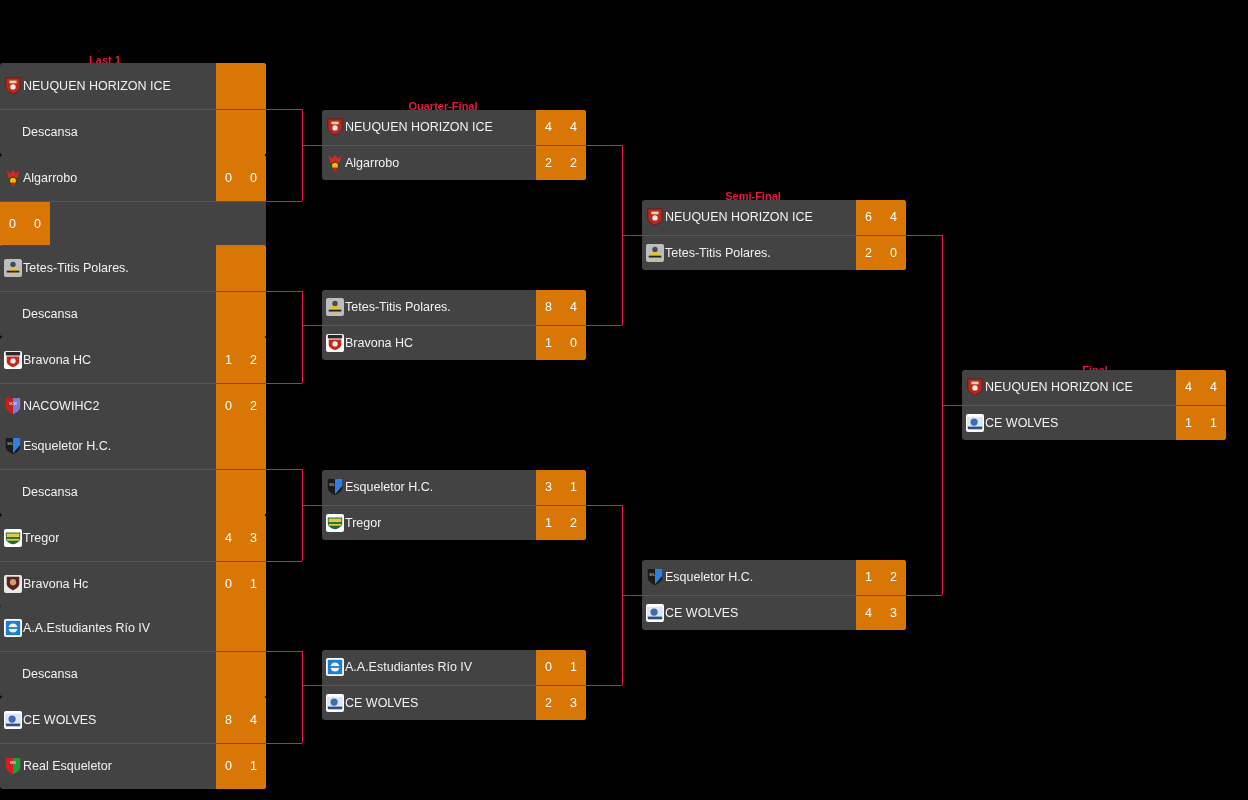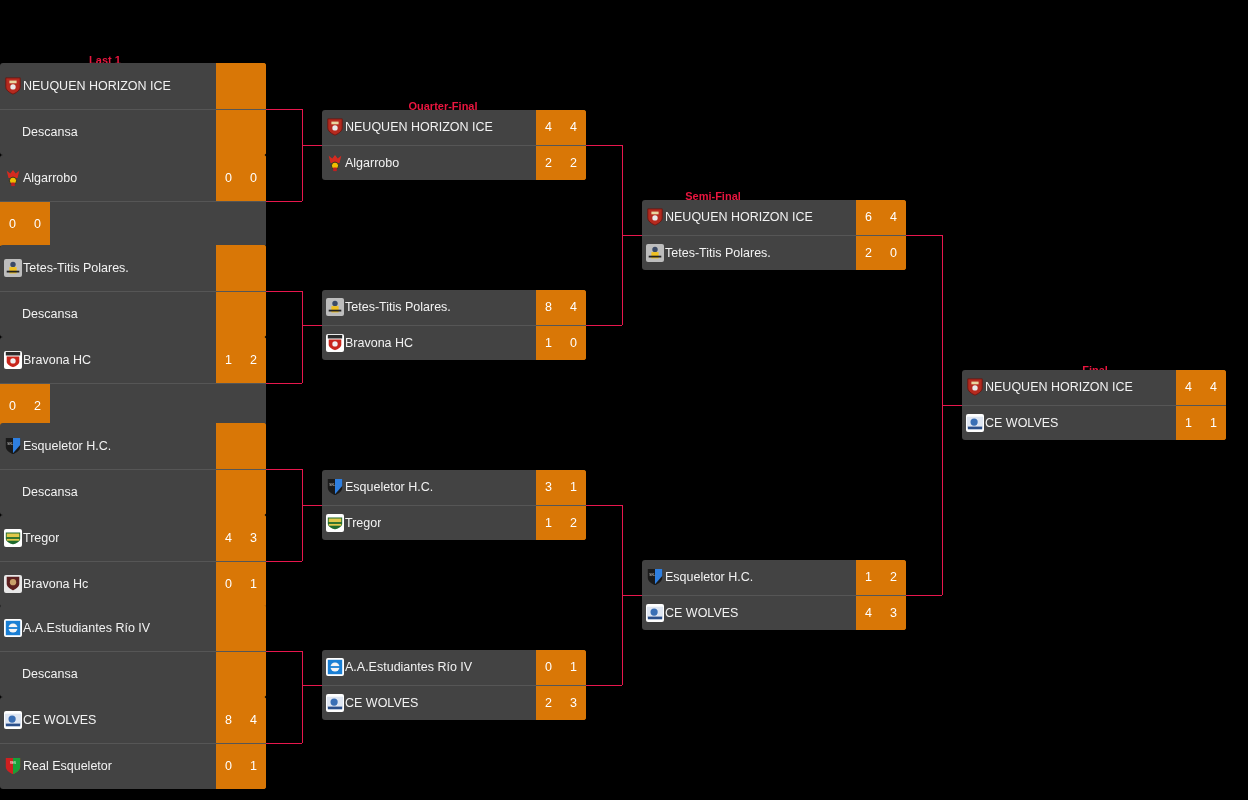--- a/index.html
+++ b/index.html
@@ -105,21 +105,21 @@
 </style>
 </head>
 <body>
 
 <div id="root">
 
 
   <div id="bracket-layer">
       <div class="round-title" style="left: 105px; top: 54px;">Last 1</div>
       <div class="round-title" style="left: 443px; top: 100px;">Quarter-Final</div>
-      <div class="round-title" style="left: 713px; top: 190px;">Semi-Final</div>
+      <div class="round-title" style="left: 753px; top: 190px;">Semi-Final</div>
       <div class="round-title" style="left: 1057px; top: 364px; margin-left: 38px;">Final</div>
       <div class="match" style="left: 0px; top: 63px; width: 266px; height: 92px;">
         <div class="team-row">
           <div class="team-main">
             <div class="crest">
               <svg viewBox="0 0 20 20">
                 <path d="M2 1h16v10c0 5-8 8-8 8S2 16 2 11z" fill="#b52a1f" stroke="#6d1510"></path>
                 <rect x="6" y="4" width="8" height="3" fill="#e8d7a0"></rect>
                 <circle cx="10" cy="11" r="3" fill="#e8e8e8"></circle>
               </svg>
@@ -205,20 +205,30 @@
               </svg>
             </div>
             <span class="team-name">Bravona HC</span>
           </div>
           <div class="scores" style="width: 50px;">
             <div class="sc" style="width: 25px;">1</div>
             <div class="sc" style="width: 25px;">2</div>
           </div>
         </div>
         <div class="team-row">
+          <div class="team-main">
+            <div class="crest">
+              <svg viewBox="0 0 20 20">
+                <path d="M2 1h16v10c0 5-8 8-8 8S2 16 2 11z" fill="#c02020"></path>
+                <path d="M10 1h8v10c0 5-8 8-8 8z" fill="#7b7bd8"></path>
+                <text x="10" y="9" font-size="3.5" fill="#fff" text-anchor="middle">NCW</text>
+              </svg>
+            </div>
+            <span class="team-name">NACOWIHC2</span>
+          </div>
           <div class="scores" style="width: 50px;">
             <div class="sc" style="width: 25px;">0</div>
             <div class="sc" style="width: 25px;">2</div>
           </div>
         </div>
       </div>
       <div class="match" style="left: 0px; top: 423px; width: 266px; height: 92px;">
         <div class="team-row">
           <div class="team-main">
             <div class="crest">

